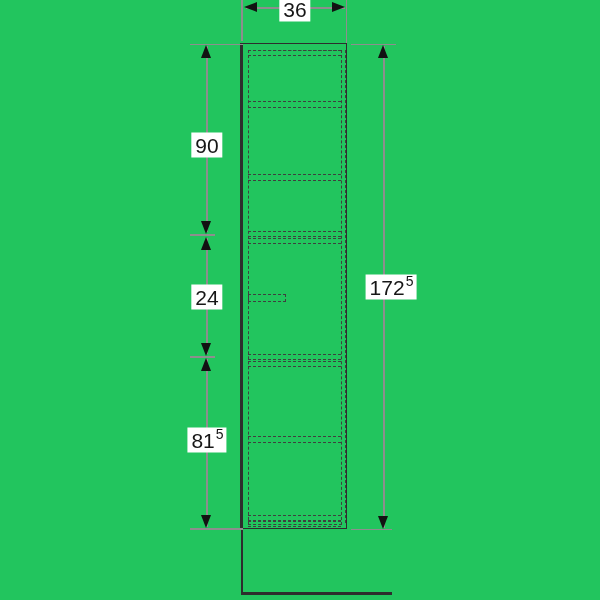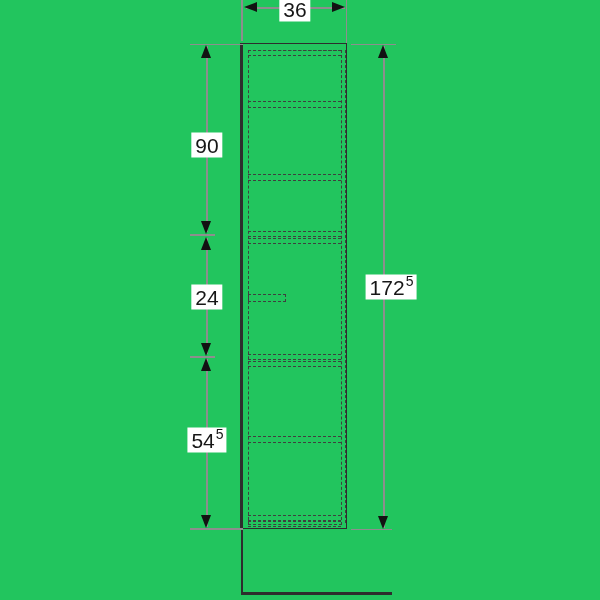--- a/index.html
+++ b/index.html
@@ -147,21 +147,21 @@
   <div class="dim-label" style="left:207px; top:145px;"><span>90</span><sup></sup></div>
 
   <div class="vline" style="left:206px; top:238px; height:116px;"></div>
   <div class="arrow up" style="left:201.2px; top:236.5px;"></div>
   <div class="arrow down" style="left:201.2px; top:342.5px;"></div>
   <div class="dim-label" style="left:207px; top:297px;"><span>24</span><sup></sup></div>
 
   <div class="vline" style="left:206px; top:359px; height:168px;"></div>
   <div class="arrow up" style="left:201.2px; top:357.5px;"></div>
   <div class="arrow down" style="left:201.2px; top:515px;"></div>
-  <div class="dim-label" style="left:207px; top:440px;"><span>54</span><sup>5</sup></div>
+  <div class="dim-label" style="left:207px; top:440px;"><span>81</span><sup>5</sup></div>
 
   <div class="hline" style="left:351px; top:43.5px; width:45px;"></div>
   <div class="hline" style="left:351px; top:528.5px; width:41px;"></div>
   <div class="vline" style="left:383px; top:46px; height:482px;"></div>
   <div class="arrow up" style="left:378.2px; top:44.5px;"></div>
   <div class="arrow down" style="left:378.2px; top:515.5px;"></div>
   <div class="dim-label" style="left:385px; top:287px;margin-left:6px;"><span>172</span><sup>5</sup></div>
 
   <div class="solid-v" style="left:240.5px; top:530px; height:63px;"></div>
   <div class="solid-h" style="left:240.5px; top:591.5px; width:151px;"></div>

